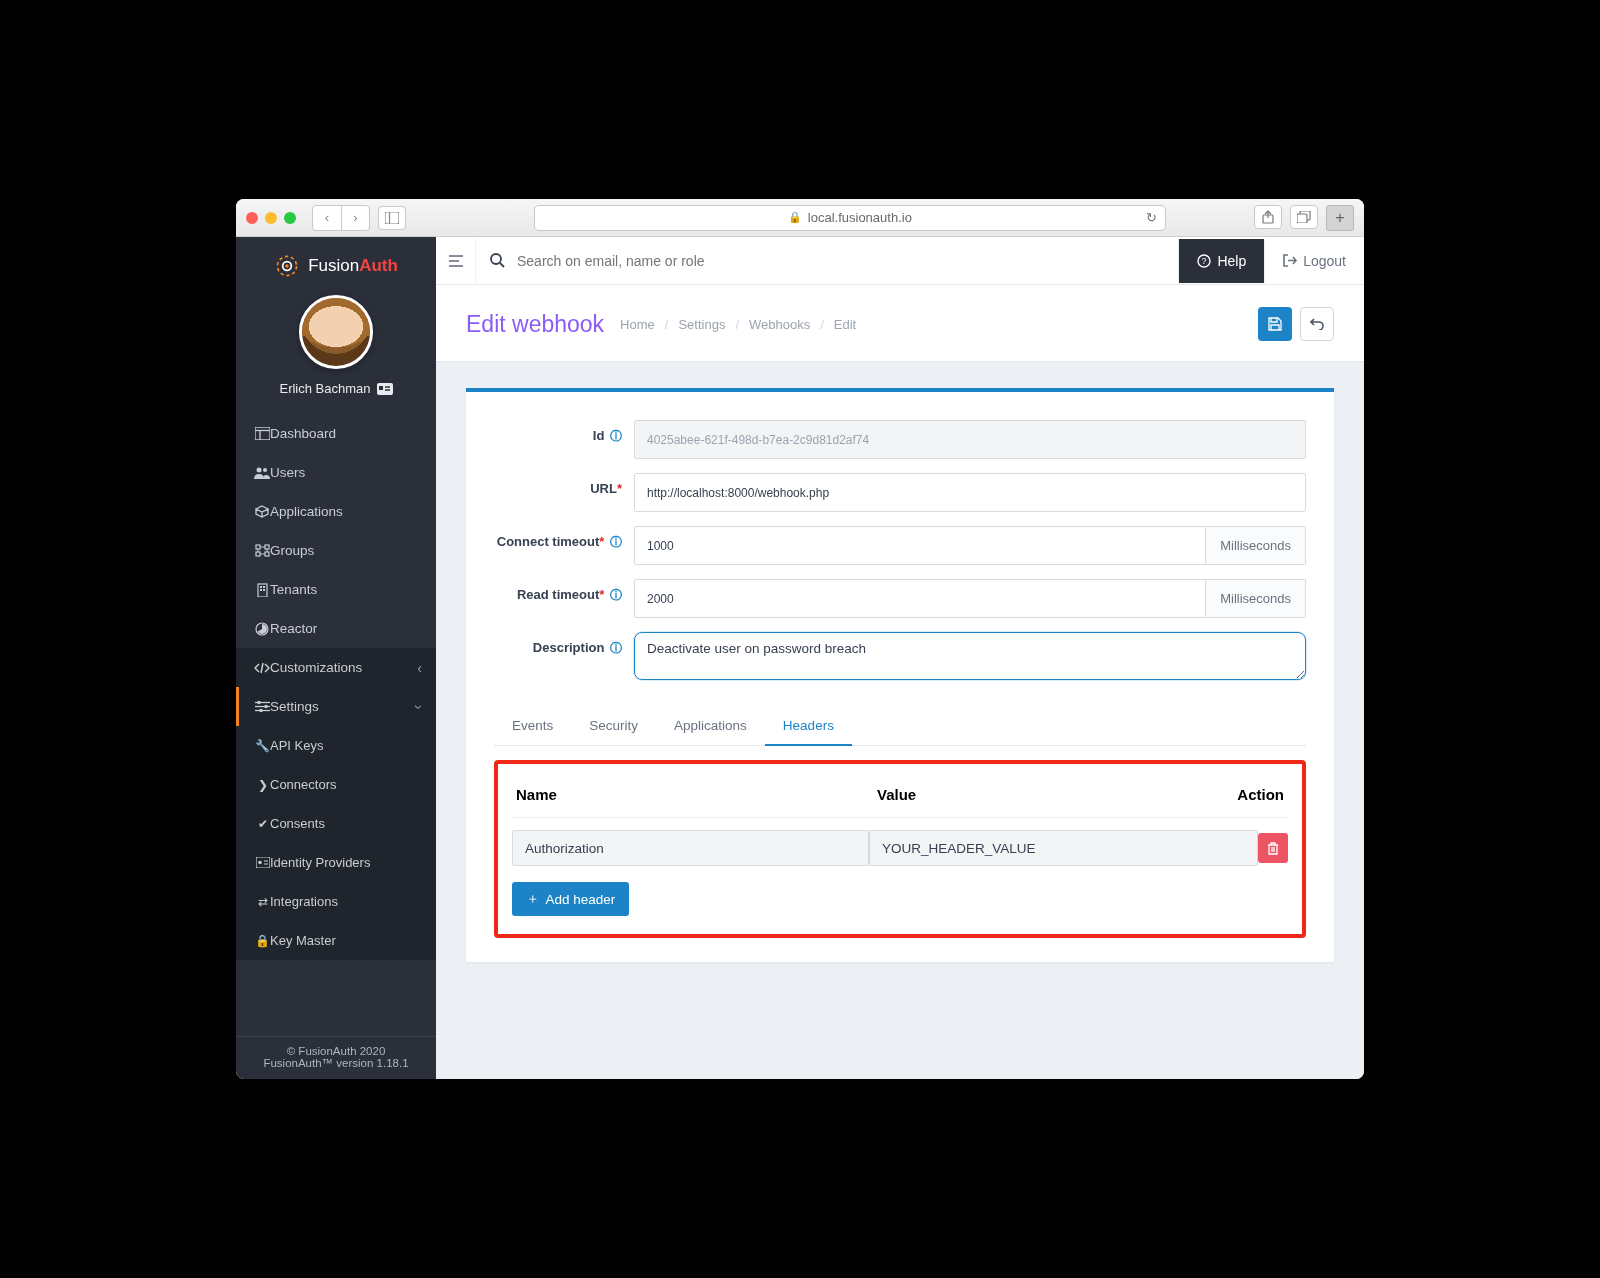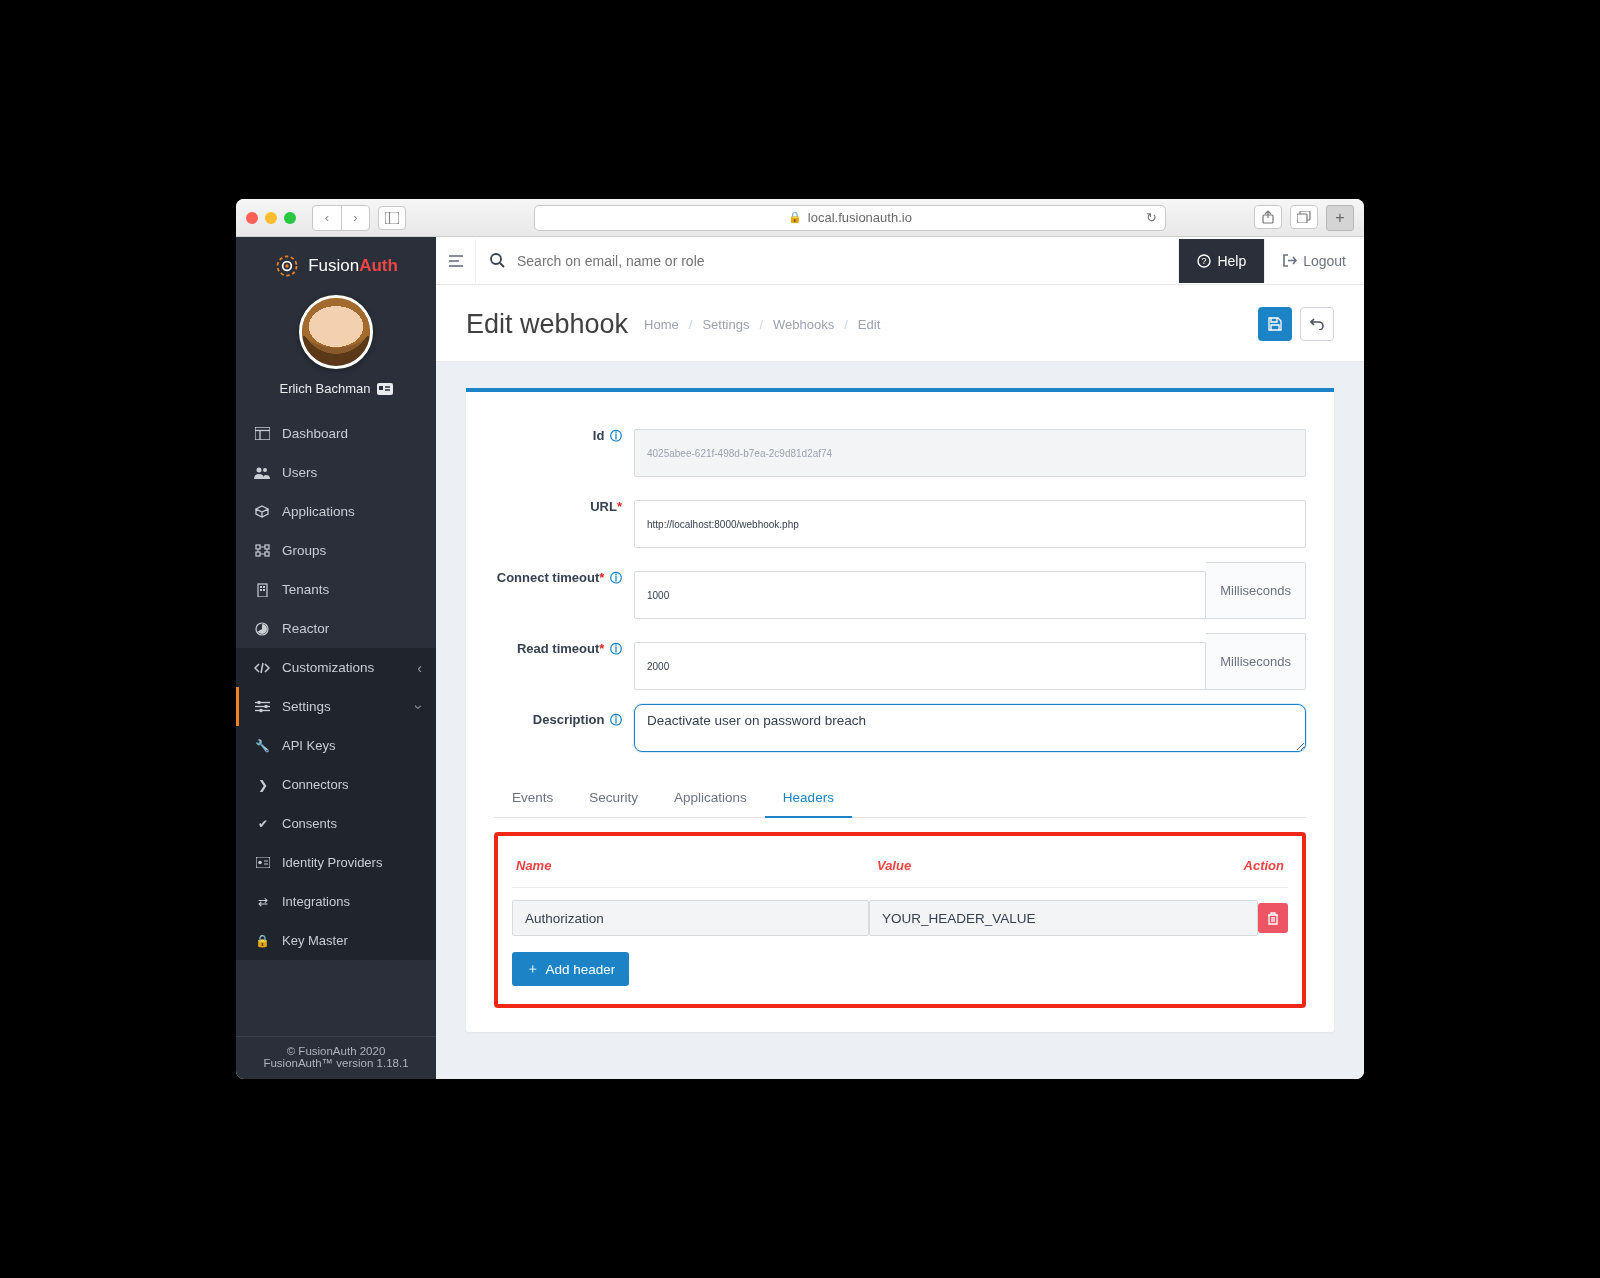--- a/index.html
+++ b/index.html
@@ -28,21 +28,21 @@
 .logo-mark { width: 26px; height: 26px; }
 .logo-text { font-size: 17px; font-weight: 400; color: #fff; }
 .logo-text b { font-weight: 700; color: #ef4444; }
 .avatar-wrap { display: flex; flex-direction: column; align-items: center; padding: 6px 0 18px; }
 .avatar { width: 74px; height: 74px; border-radius: 50%; background: radial-gradient(circle at 50% 30%, #e8c8a8 0 28%, #b8824a 29% 40%, #8a5a2a 41% 60%, #5a3818 61% 100%); border: 3px solid #fff; box-shadow: 0 2px 6px rgba(0,0,0,.3); position: relative; overflow: hidden; }
 .avatar::before { content:""; position:absolute; inset:0; background: radial-gradient(ellipse 40% 30% at 50% 42%, #f2d0b0 0 100%, transparent), radial-gradient(ellipse 60% 45% at 50% 28%, #a36a2e 0 100%, transparent); }
 .username { margin-top: 12px; font-size: 13px; color: #e8eaed; display: flex; align-items: center; gap: 6px; }
 .username .card-icon { font-size: 12px; }
 
 .nav { flex: 1; overflow-y: auto; }
-.nav-item { display: flex; align-items: center; gap: 12px; padding: 12px 18px; color: #c9cdd4; cursor: pointer; position: relative; }
+.nav-item { display: flex; align-items: center; padding: 12px 18px; color: #c9cdd4; cursor: pointer; position: relative; }
 .nav-item.expandable::after { content: "›"; position: absolute; right: 14px; transform: rotate(90deg); font-size: 14px; color: #9aa0ab; }
 .nav-item.expandable.collapsed::after { transform: none; content: "‹"; }
 .nav-item.section-open { background: #1f242d; }
 .nav-item.active { background: #1f242d; }
 .nav-item.active::before { content:""; position:absolute; left:0; top:0; bottom:0; width:3px; background:#f58220; }
 .nav-sub .nav-item { padding-left: 20px; background: #1f242d; font-size: 13px; }
 .nav-sub .nav-item .nav-icon { width: 14px; font-size: 12px; }
 .nav-icon { width: 16px; display: inline-flex; justify-content: center; font-size: 14px; }
 
 .sidebar-footer { padding: 8px 0 10px; text-align: center; font-size: 11.5px; color: #aeb3bc; border-top: 1px solid #3a404c; }
@@ -51,50 +51,50 @@
 .main { flex: 1; display: flex; flex-direction: column; background: #eceff3; overflow: hidden; }
 .topbar { height: 48px; background: #fff; border-bottom: 1px solid #e5e7eb; display: flex; align-items: center; }
 .hamburger { width: 40px; height: 44px; display:flex; align-items:center; justify-content:center; color:#6b7280; border-right:1px solid #eceff3; cursor:pointer; }
 .search-wrap { flex: 1; display: flex; align-items: center; padding: 0 14px; gap: 12px; color: #9ca3af; }
 .search-wrap input { border: none; outline: none; flex: 1; font-size: 14px; color: #374151; }
 .top-actions { display: flex; }
 .top-btn { height: 44px; padding: 0 18px; display: flex; align-items: center; gap: 6px; color: #6b7280; cursor: pointer; border-left: 1px solid #eceff3; font-size: 14px; }
 .top-btn.help { background: #2a2f3a; color: #fff; }
 
 .page-header { background: #fff; padding: 22px 30px 20px; border-bottom: 1px solid #e5e7eb; display: flex; align-items: center; }
-.page-title { font-size: 27px; font-weight: 400; color: #404040; margin-right: 16px; }
+.page-title { font-size: 23px; font-weight: 400; color: #8b5cf6; margin-right: 16px; }
 .breadcrumb { color: #9ca3af; font-size: 13px; display: flex; gap: 10px; }
 .breadcrumb span.sep { color: #cbd5e1; }
 .header-actions { margin-left: auto; display: flex; gap: 8px; }
 .btn-icon { width: 34px; height: 34px; border-radius: 4px; display:flex; align-items:center; justify-content:center; cursor:pointer; font-size: 14px; }
 .btn-save { background: #1c84c6; color: #fff; }
 .btn-back { background: #fff; border: 1px solid #d1d5db; color: #4b5563; }
 
 .content { flex: 1; overflow-y: auto; padding: 26px 30px; }
 .panel { background: #fff; border-radius: 2px; box-shadow: 0 1px 3px rgba(0,0,0,.05); }
 .panel-stripe { height: 4px; background: #1c84c6; }
 .panel-body { padding: 28px 28px 24px; }
 
 .form-row { display: flex; align-items: flex-start; margin-bottom: 14px; }
 .form-label { width: 140px; text-align: right; padding-right: 12px; font-size: 13px; color: #374151; font-weight: 600; padding-top: 8px; }
 .form-label .req { color: #dc2626; }
 .form-label .info { color: #1c84c6; font-size: 12px; margin-left: 2px; cursor: help; }
 .form-field { flex: 1; display: flex; }
-.form-input { flex: 1; height: 48px; border: 1px solid #d7dbe0; border-radius: 2px; padding: 0 12px; font-size: 10px; color: #374151; background: #fff; margin-top: 9px; }
+.form-input { flex: 1; height: 39px; border: 1px solid #d7dbe0; border-radius: 2px; padding: 0 12px; font-size: 12px; color: #374151; background: #fff; }
 .form-input:disabled { background: #f3f4f6; color: #9ca3af; }
 .input-addon { padding: 0 14px; background: #fafbfc; border: 1px solid #d7dbe0; border-left: none; display:flex; align-items:center; font-size: 13px; color: #6b7280; border-radius: 0 2px 2px 0; }
 .form-textarea { flex: 1; min-height: 36px; border: 1px solid #1c84c6; border-radius: 8px; padding: 8px 12px; font-size: 13.5px; color: #374151; resize: vertical; font-family: inherit; box-shadow: 0 0 0 1px rgba(28,132,198,.15); }
 
 .tabs { display: flex; border-bottom: 1px solid #e5e7eb; margin-top: 28px; }
 .tab { padding: 10px 18px 12px; font-size: 13.5px; color: #6b7280; cursor: pointer; position: relative; }
 .tab.active { color: #1c84c6; font-weight: 500; }
 .tab.active::after { content:""; position:absolute; left:0; right:0; bottom:-1px; height:2px; background:#1c84c6; }
 
 .headers-section { margin-top: 14px; border: 4px solid #f02818; border-radius: 4px; padding: 12px 14px 18px; }
-.headers-head { display: flex; padding: 10px 4px 14px; font-size: 13px; color: #ef4444; font-weight: 600; border-bottom: 1px solid #eceff1; font-style: italic; }
+.headers-head { display: flex; padding: 10px 4px 14px; font-size: 15px; color: #000000; font-weight: 600; border-bottom: 1px solid #eceff1; }
 .col-name { flex: 0 0 47%; }
 .col-value { flex: 1; }
 .col-action { width: 60px; text-align: right; }
 .headers-row { display: flex; padding: 12px 0 0; align-items: center; }
 .header-input { flex: 0 0 46%; height: 36px; border: 1px solid #d7dbe0; background: #f3f4f6; padding: 0 12px; font-size: 13.5px; color: #374151; border-radius: 2px; }
 .header-input.value { flex: 1; }
 .btn-delete { width: 30px; height: 30px; background: #ed5565; color: #fff; border-radius: 3px; display:flex; align-items:center; justify-content:center; cursor:pointer; font-size: 13px; }
 .btn-add { margin-top: 16px; background: #1c84c6; color: #fff; border: none; padding: 8px 14px; border-radius: 3px; font-size: 13.5px; cursor: pointer; display:inline-flex; align-items:center; gap:6px; }
 
 svg { display: block; }

